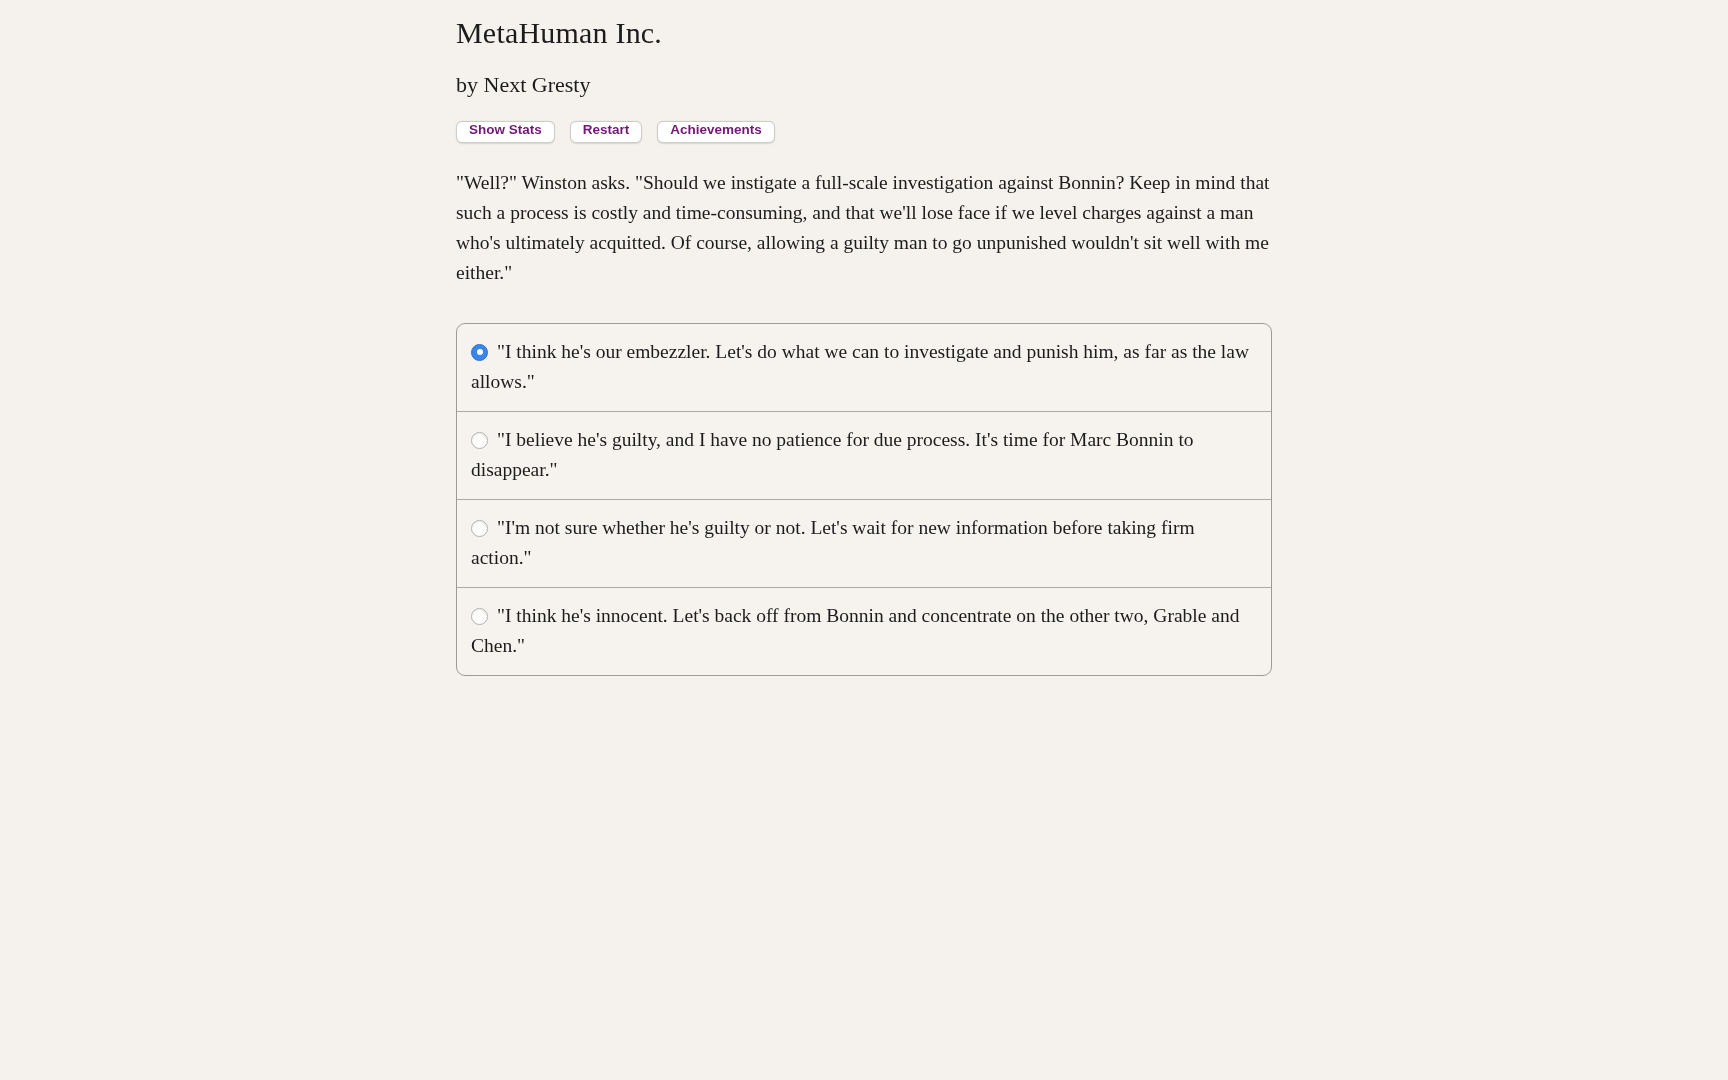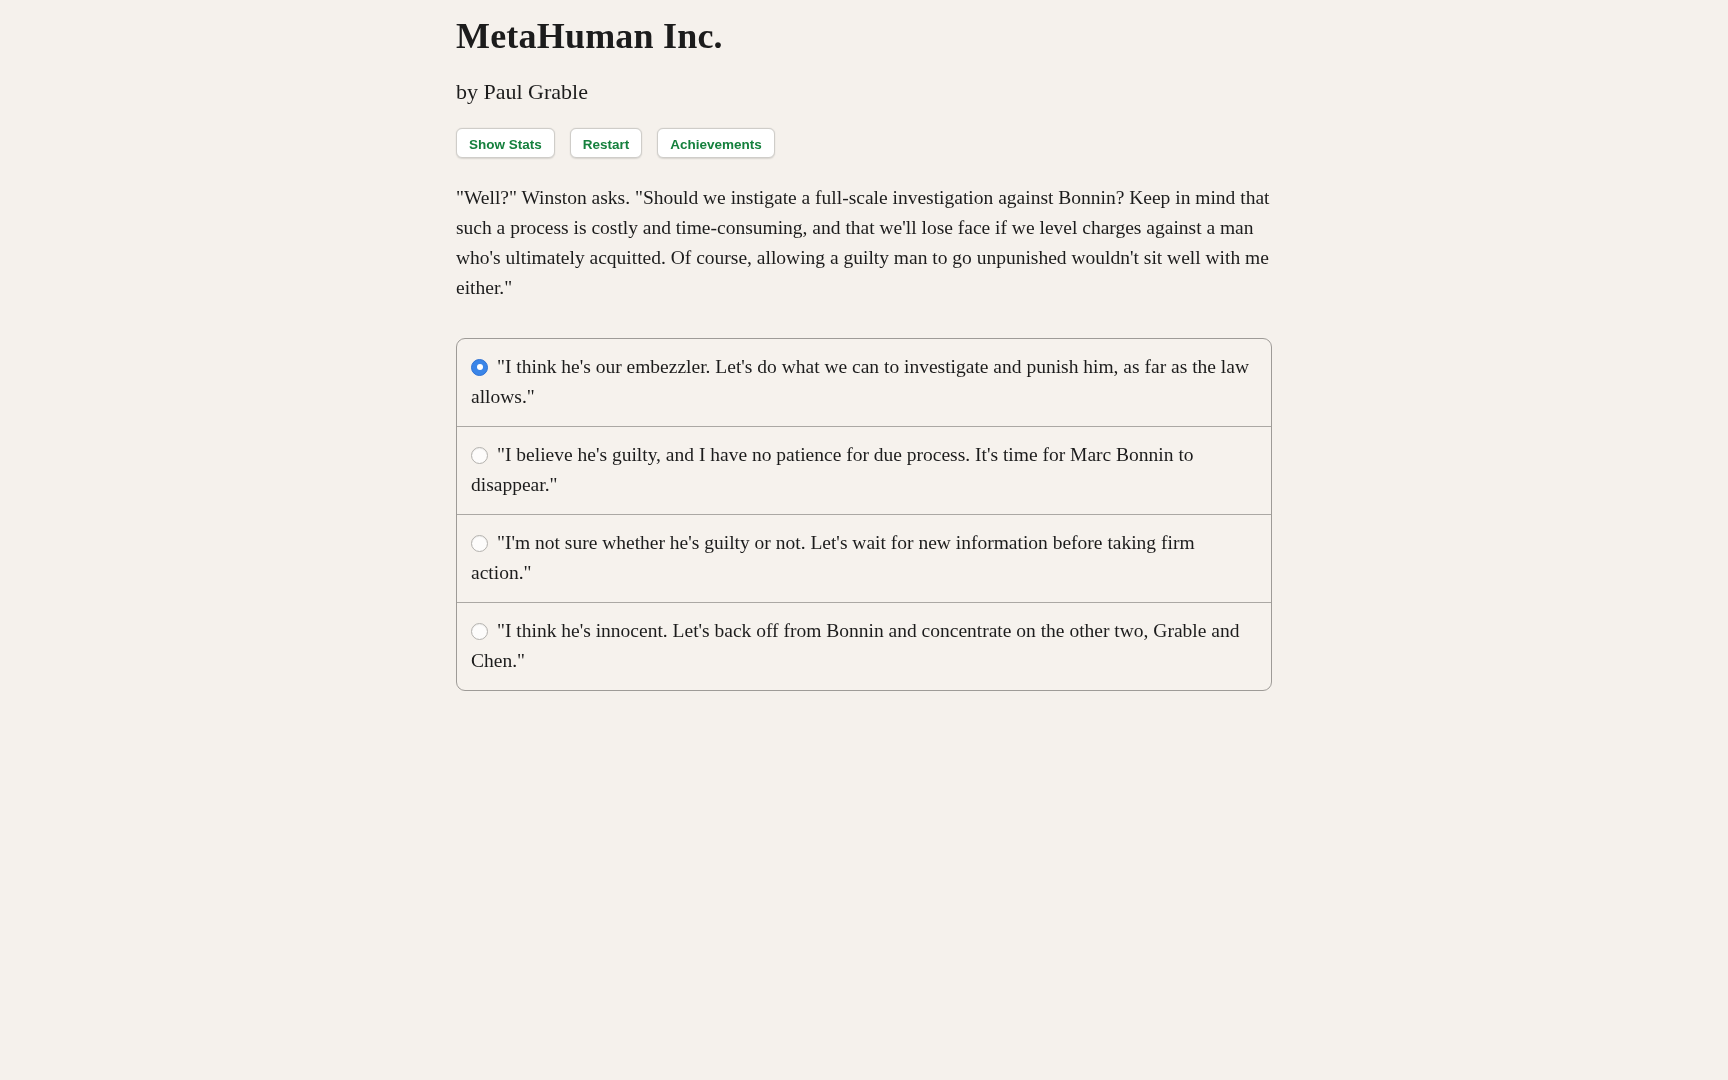--- a/index.html
+++ b/index.html
@@ -5,33 +5,33 @@
   * { margin: 0; padding: 0; box-sizing: border-box; }
   html, body { background: var(--page-bg, #F5F1EC); }
   body {
     width: 1728px; height: 1080px; overflow: hidden;
     font-family: "Liberation Serif", serif;
     color: var(--text, #1C1C1C);
   }
   .content { width: 816px; margin: 0 auto; padding-top: 15px; }
 
   .title {
-    font-size: 36px; font-weight: 700; line-height: 1.2;
+    font-size: 30px; font-weight: 400; line-height: 1.2;
     letter-spacing: 0.2px; color: var(--text, #1C1C1C);
   }
   .byline { font-size: 22px; font-weight: 400; margin-top: 21px; }
 
   .toolbar { margin-top: 23px; display: flex; gap: 15px; }
   .toolbar button {
     font-family: "Liberation Sans", sans-serif;
-    font-size: 13.5px; font-weight: 700; color: #15803d;
+    font-size: 13.5px; font-weight: 700; color: #701a75;
     background: #FFFFFF;
     border: 1px solid var(--ui-button-border, #CFCDC9);
     border-radius: 6px;
-    padding: 8px 12px 5px;
+    padding: 0 12px 5px;
     cursor: pointer;
     box-shadow: 0 0.5px 1.5px rgba(0,0,0,0.12);
   }
 
   .paragraph {
     margin-top: 25px;
     font-size: 19.5px; line-height: 30px;
   }
 
   .choices-box {
@@ -92,21 +92,21 @@
     box-shadow: 0 2px 3px rgba(0,0,0,0.12);
   }
 </style>
 </head>
 <body>
 
 <div class="content">
 
   <h1 class="title">MetaHuman Inc.</h1>
 
-  <div class="byline">by Paul Grable</div>
+  <div class="byline">by Next Gresty</div>
 
   <div class="toolbar">
 
       <button class="toolbar-button">Show Stats</button>
 
       <button class="toolbar-button">Restart</button>
 
       <button class="toolbar-button">Achievements</button>
     </div>
 

